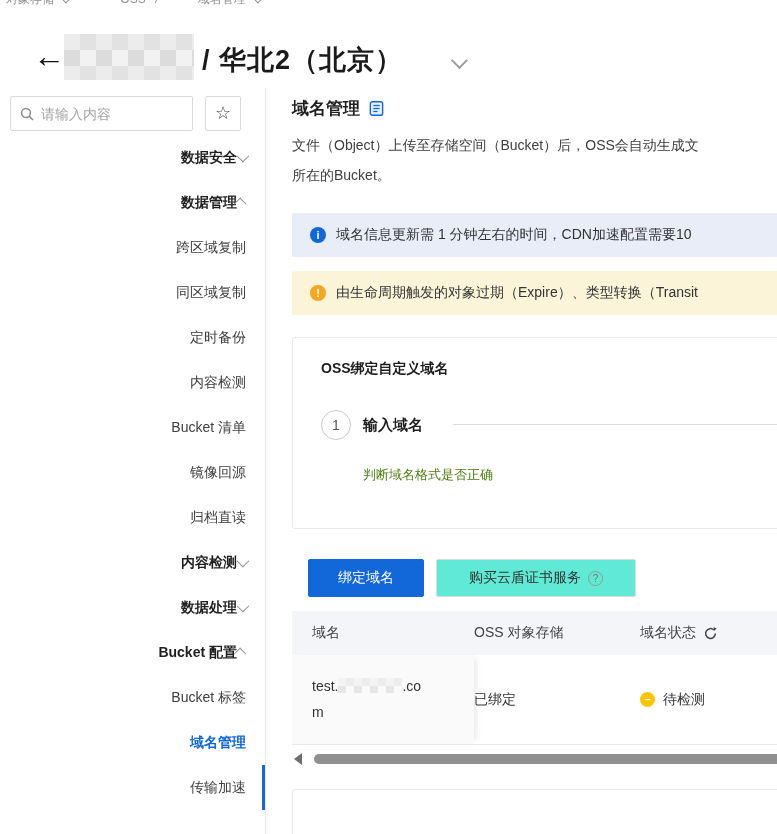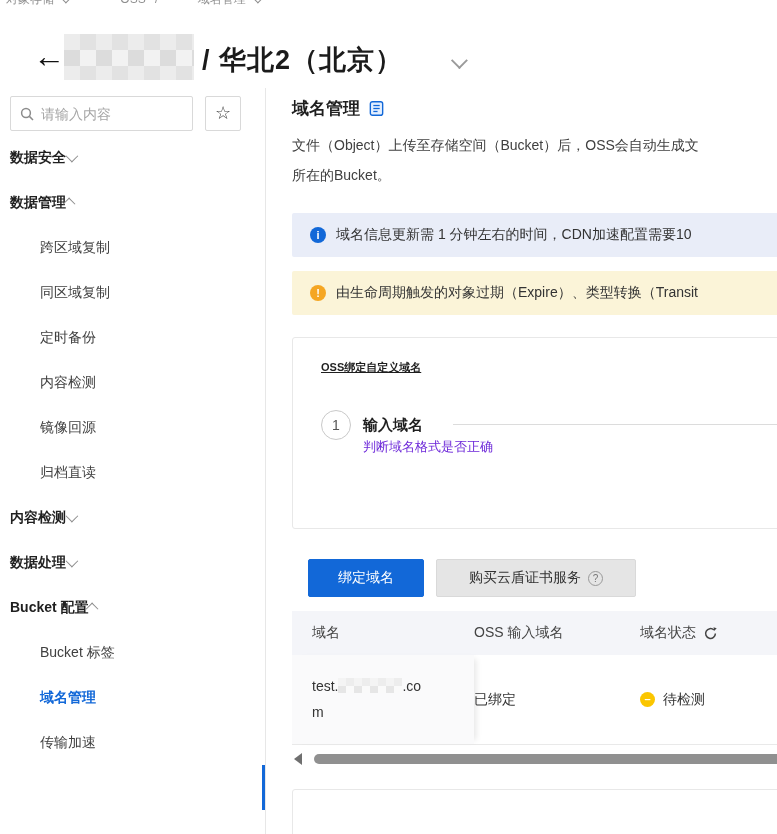--- a/index.html
+++ b/index.html
@@ -40,21 +40,21 @@
   .search-box { position:absolute; left:10px; top:8px; width:183px; height:35px;
     border:1px solid #d9d9d9; border-radius:2px; display:flex; align-items:center;
     padding:0 9px; gap:7px; background:#fff; }
   .search-box input { border:none; outline:none; flex:1; font-size:14px; color:#b91c1c;
     font-family:"Liberation Sans", sans-serif; min-width:0; }
   .search-box input::placeholder { color:#a6a6a6; }
   .star-btn { position:absolute; left:205px; top:8px; width:36px; height:35px;
     border:1px solid #d9d9d9; border-radius:2px; background:#fff; font-size:18px;
     color:#444; line-height:33px; text-align:center; cursor:pointer; }
   .menu { position:absolute; top:47px; left:0; right:0; }
-  .menu-row { height:45px; display:flex; align-items:center; justify-content:flex-start;
+  .menu-row { height:45px; display:flex; align-items:center; justify-content:flex-end;
     padding:0 19px 0 10px; cursor:pointer; }
   .menu-row .lbl { font-size:14px; color:#1f1f1f; font-weight:bold; }
   .menu-row.sub { padding-left:40px; }
   .menu-row.sub .lbl { font-weight:normal; color:#404040; }
   .menu-row.sub .lbl.active { color:#1268d8; font-weight:bold; }
   .active-bar { position:absolute; right:0; top:677px; width:3px; height:45px;
     background:#1268d8; }
 
   
   .main { position:absolute; left:292px; top:88px; width:900px; height:746px; }
@@ -71,37 +71,37 @@
   .banner.info { top:125px; background:#e9edf8; }
   .banner.warn { top:183px; background:#fbf4d8; }
   .circle-icon { width:16px; height:16px; border-radius:50%; color:#fff; font-size:11px;
     font-weight:bold; display:inline-flex; align-items:center; justify-content:center;
     flex:0 0 16px; line-height:16px; }
   .circle-icon.info-i { background:#1268d8; }
   .circle-icon.warn-i { background:#f5a623; }
 
   .bind-card { position:absolute; left:0; top:249px; width:900px; height:192px;
     border:1px solid #e8e8e8; border-radius:3px; background:#fff; }
-  .bind-card .card-title { position:absolute; left:28px; top:22px; font-size:11px;
-    font-weight:bold; color:#1f1f1f;text-decoration:underline; }
+  .bind-card .card-title { position:absolute; left:28px; top:22px; font-size:14px;
+    font-weight:bold; color:#1f1f1f; }
   .step-circle { position:absolute; left:28px; top:72px; width:30px; height:30px;
     border:1px solid #c9c9c9; border-radius:50%; text-align:center; line-height:28px;
     font-size:14px; color:#555; background:#fff; }
   .step-title { position:absolute; left:70px; top:78px; font-size:15px; font-weight:bold;
     color:#1f1f1f; }
   .step-line { position:absolute; left:160px; top:86px; width:700px; height:1px;
     background:#dcdcdc; }
-  .step-desc { position:absolute; left:70px; top:100px; font-size:13px; color:#6d28d9; }
+  .step-desc { position:absolute; left:70px; top:128px; font-size:13px; color:#4d7c0f; }
 
   .btn-row { position:absolute; left:0; top:471px; height:38px; display:flex; gap:12px;padding-left:16px; }
   .btn { height:38px; border-radius:2px; font-size:14px; display:inline-flex;
     align-items:center; justify-content:center; cursor:pointer;
     font-family:"Liberation Sans", sans-serif; }
   .btn.primary { width:116px; background:#1268d8; color:#fff; border:1px solid #1268d8; }
-  .btn.secondary { width:200px; background:#e5e5e5; color:#333; border:1px solid #d9d9d9; gap:7px; }
+  .btn.secondary { width:200px; background:#5eead4; color:#333; border:1px solid #d9d9d9; gap:7px; }
   .qmark { width:15px; height:15px; border:1px solid #999; border-radius:50%; color:#777;
     font-size:10px; display:inline-flex; align-items:center; justify-content:center; }
 
   .table-header { position:absolute; left:0; top:523px; width:900px; height:44px;
     background:#f4f5f9; display:flex; align-items:center; font-size:14px; color:#444; }
   .th-domain { width:182px; padding-left:20px; }
   .th-bind   { width:166px; }
   .th-status { display:flex; align-items:center; gap:7px; }
   .table-row { position:absolute; left:0; top:567px; width:900px; height:90px;
     display:flex; border-bottom:1px solid #e9e9e9; background:#fff; font-size:14px; color:#333; }
@@ -179,20 +179,23 @@
       <div class="menu-row sub">
         <span class="lbl">同区域复制</span>
       </div>
       <div class="menu-row sub">
         <span class="lbl">定时备份</span>
       </div>
       <div class="menu-row sub">
         <span class="lbl">内容检测</span>
       </div>
       <div class="menu-row sub">
+        <span class="lbl">Bucket 清单</span>
+      </div>
+      <div class="menu-row sub">
         <span class="lbl">镜像回源</span>
       </div>
       <div class="menu-row sub">
         <span class="lbl">归档直读</span>
       </div>
       <div class="menu-row">
         <span class="lbl">内容检测</span>
         <span class="chev down"></span>
       </div>
       <div class="menu-row">
@@ -252,21 +255,21 @@
     <div class="btn-row">
       <button class="btn primary">绑定域名</button>
       <button class="btn secondary">
         <span>购买云盾证书服务</span>
         <span class="qmark">?</span>
       </button>
     </div>
 
     <div class="table-header">
       <div class="th-domain">域名</div>
-      <div class="th-bind">OSS 输入域名</div>
+      <div class="th-bind">OSS 对象存储</div>
       <div class="th-status">
         <span>域名状态</span>
         <svg width="15" height="15" viewBox="0 0 16 16">
           <path d="M13.2 8a5.2 5.2 0 1 1-1.6-3.75" fill="none" stroke="#444" stroke-width="1.6"></path>
           <polygon points="11.2,1.2 14.6,2.4 11.9,5.4" fill="#444"></polygon>
         </svg>
       </div>
     </div>
 
     <div class="table-row">

